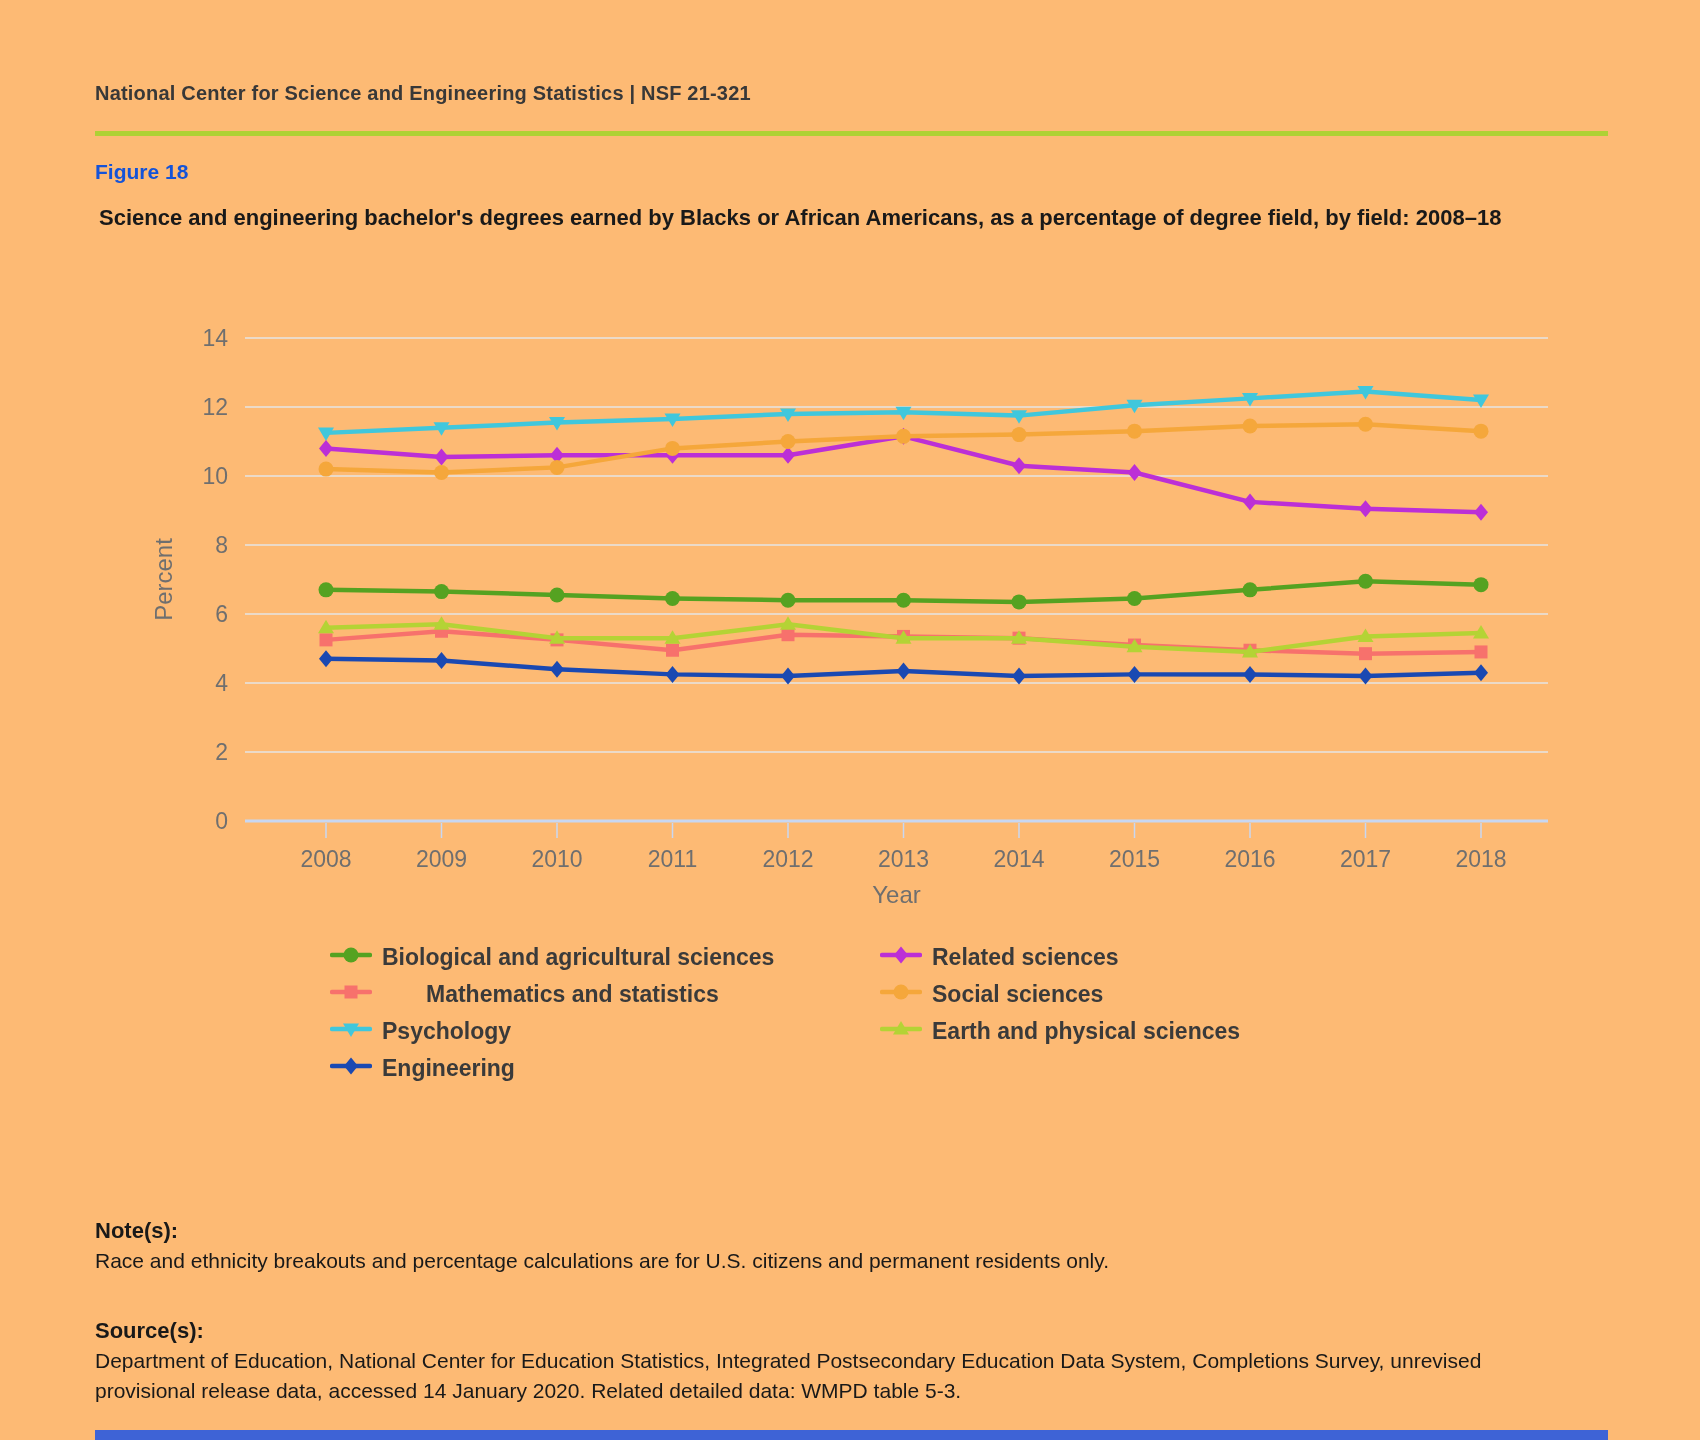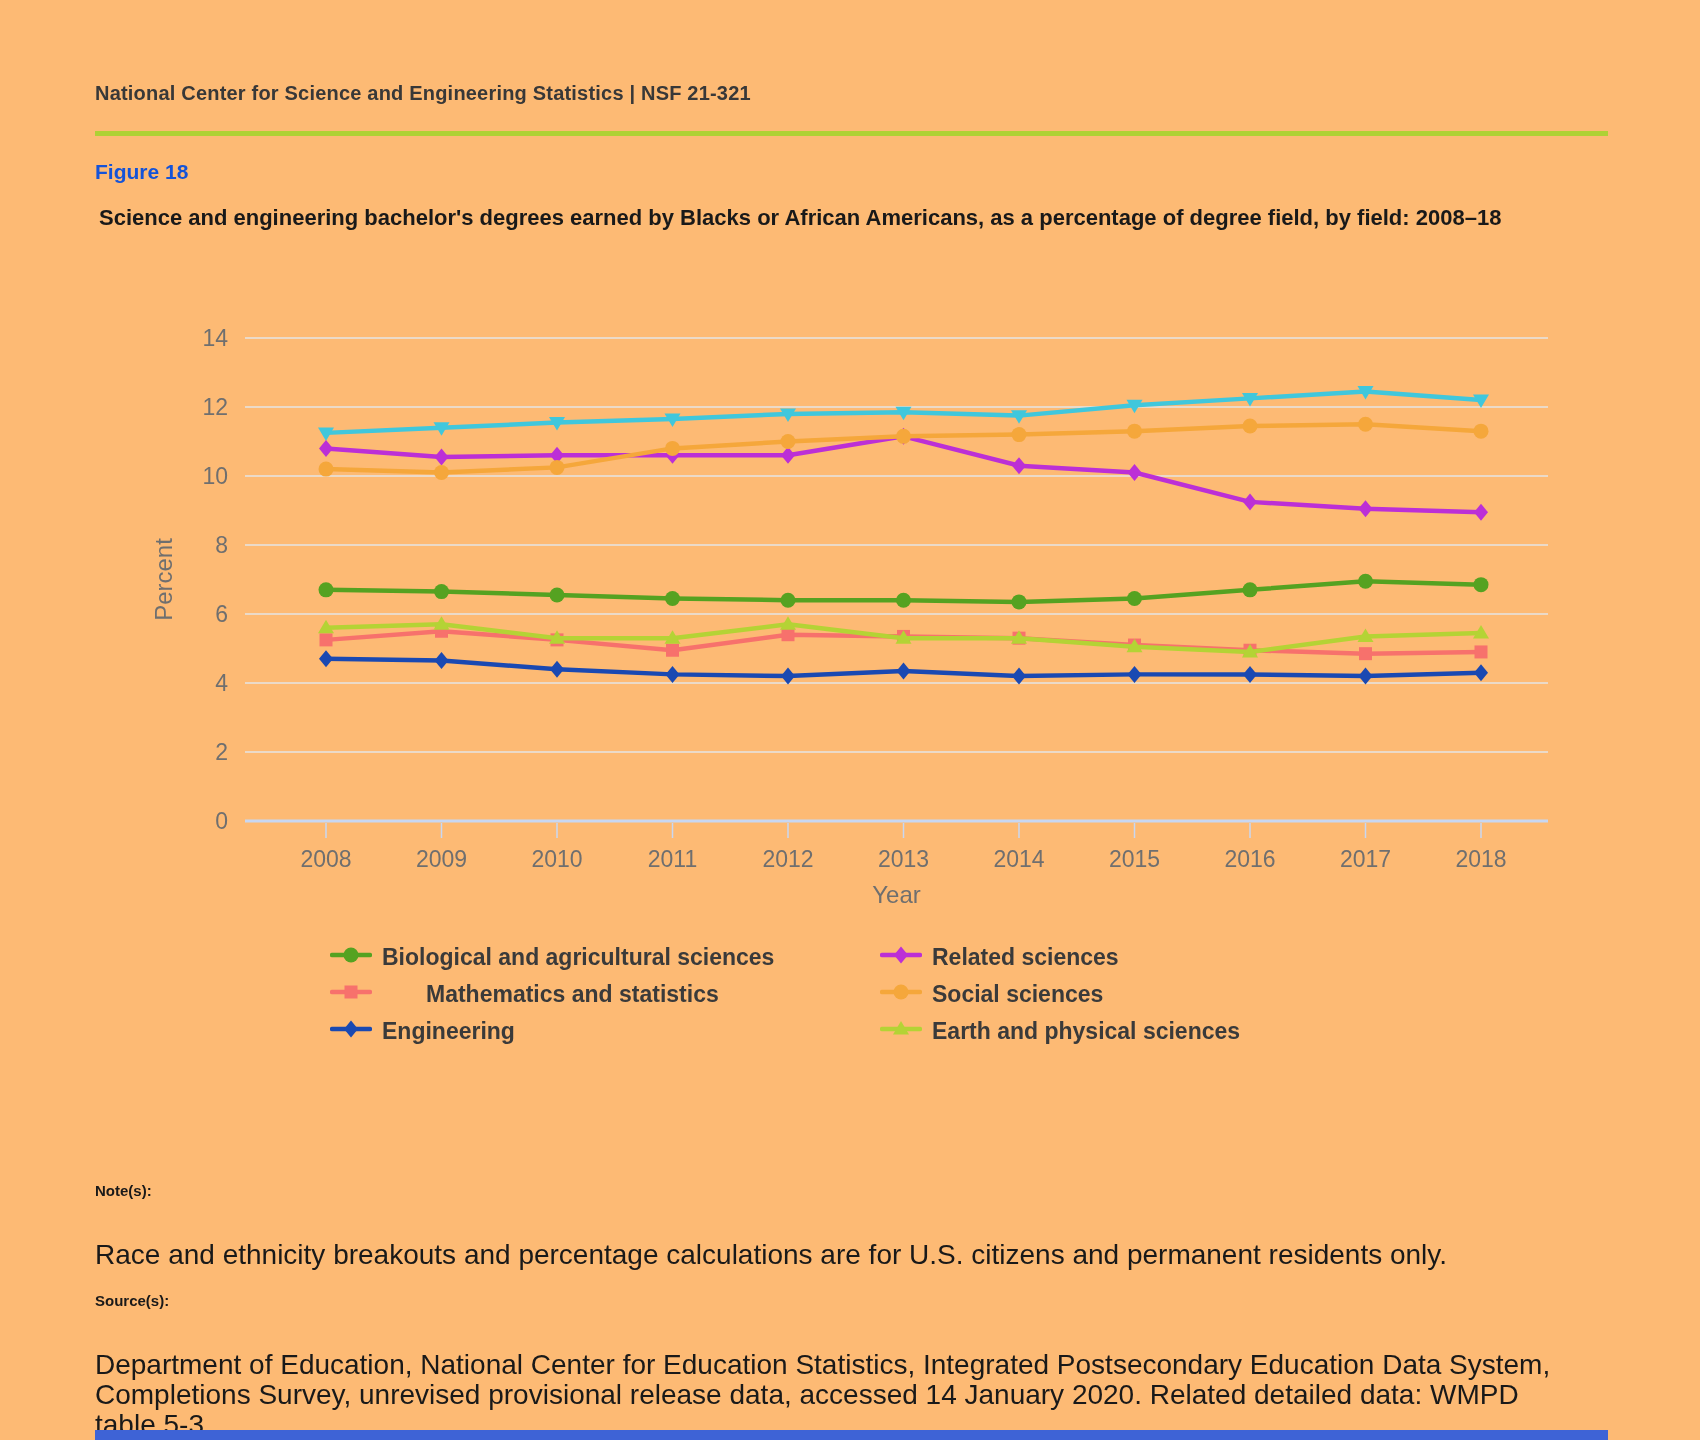--- a/index.html
+++ b/index.html
@@ -67,29 +67,29 @@
     color:#3A3A3A;
     white-space:nowrap;
   }
   .notes-block{
     position:absolute;
     left:95px; top:1176px;
     width:1460px;
     color:#191919;
   }
   .notes-label{
-    font-size:15px;
+    font-size:22px;
     font-weight:bold;
     line-height:30px;
+    margin-top:40px;
   }
   .notes-text{
-    font-size:28px;
+    font-size:21px;
     line-height:30px;
     margin-bottom:16px;
-    margin-top:34px;
   }
   .footer-bar{
     position:absolute;
     left:95px; top:1430px;
     width:1513px; height:10px;
   }
   text{font-family:"Liberation Sans", sans-serif;}
 </style>
 </head>
 <body>
@@ -244,20 +244,27 @@
         </div>
         <div class="legend-item">
           <svg width="42" height="22" class="legend-swatch">
             <line x1="2" x2="40" y1="11" y2="11" stroke="#F7716C" stroke-width="4.5" stroke-linecap="round"></line>
             <rect x="14.5" y="4.5" width="13" height="13" fill="#F7716C"></rect>
           </svg>
           <span class="legend-label" style="color: rgb(58, 58, 58); margin-left: 44px;">Mathematics and statistics</span>
         </div>
         <div class="legend-item">
           <svg width="42" height="22" class="legend-swatch">
+            <line x1="2" x2="40" y1="11" y2="11" stroke="#40C7DC" stroke-width="4.5" stroke-linecap="round"></line>
+            <polygon points="13,5.5 29,5.5 21,19" fill="#40C7DC"></polygon>
+          </svg>
+          <span class="legend-label" style="color: rgb(58, 58, 58);">Psychology</span>
+        </div>
+        <div class="legend-item">
+          <svg width="42" height="22" class="legend-swatch">
             <line x1="2" x2="40" y1="11" y2="11" stroke="#1A49B2" stroke-width="4.5" stroke-linecap="round"></line>
             <polygon points="21,2.5 28,11 21,19.5 14,11" fill="#1A49B2"></polygon>
           </svg>
           <span class="legend-label" style="color: rgb(58, 58, 58);">Engineering</span>
         </div>
       </div>
       <div class="legend-col">
         <div class="legend-item">
           <svg width="42" height="22" class="legend-swatch">
             <line x1="2" x2="40" y1="11" y2="11" stroke="#BC2FD6" stroke-width="4.5" stroke-linecap="round"></line>

